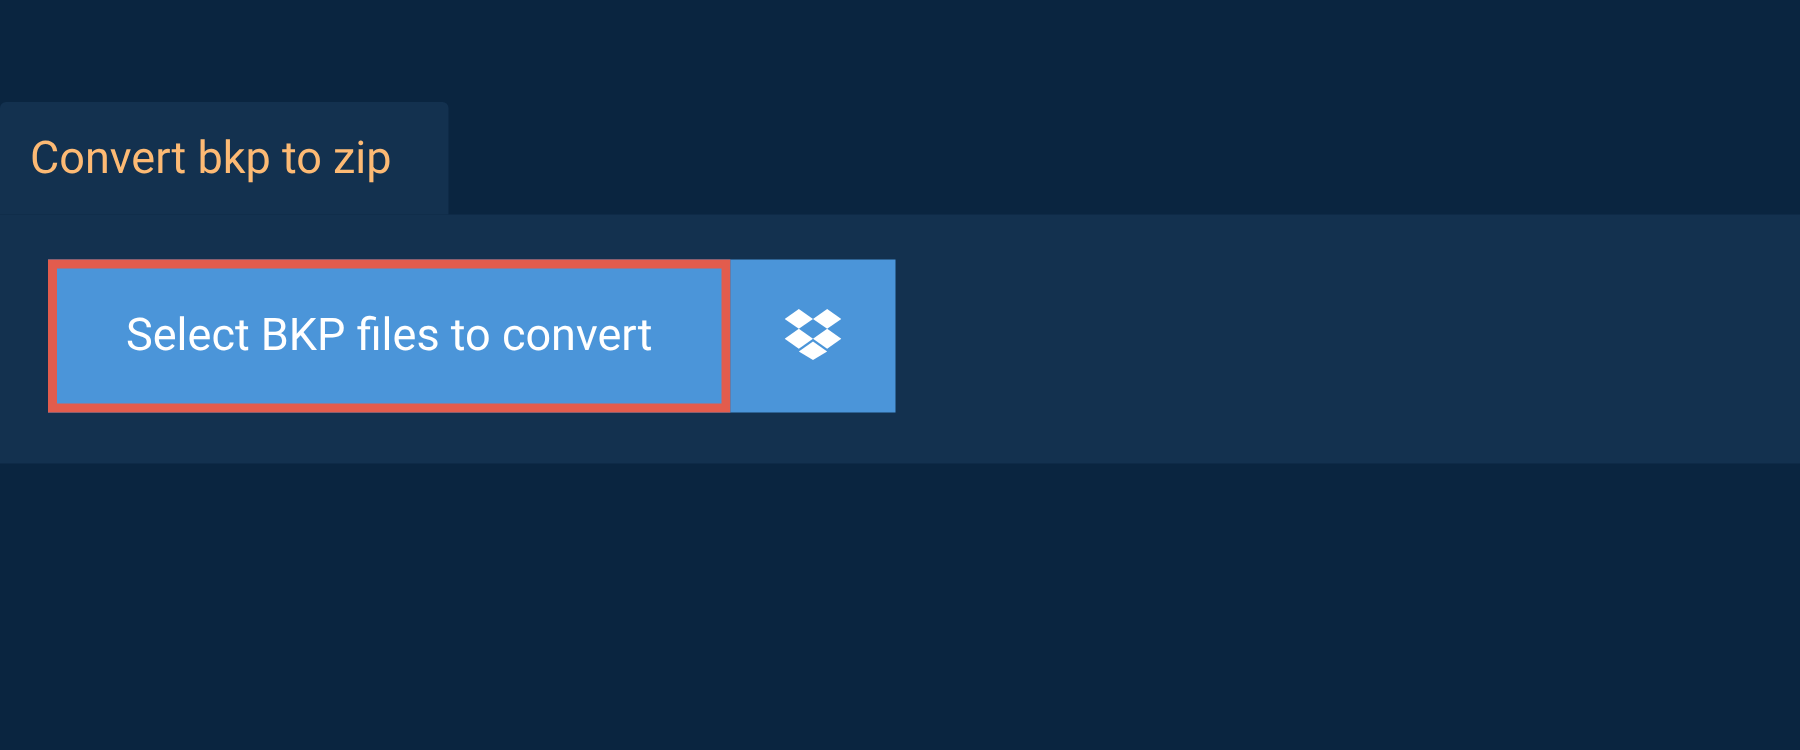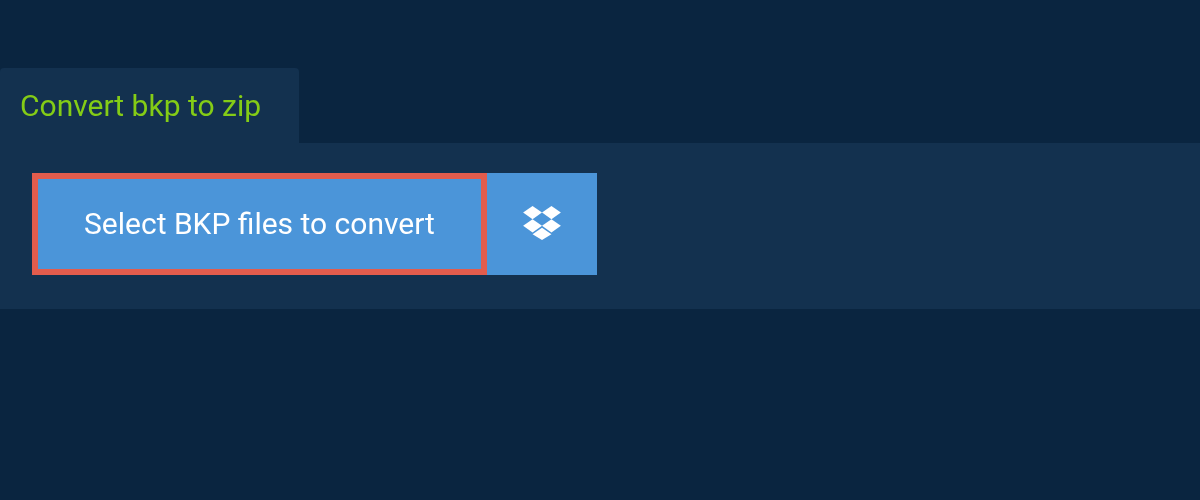--- a/index.html
+++ b/index.html
@@ -13,21 +13,21 @@
       background: #0a2540;
       font-family: -apple-system, BlinkMacSystemFont, "Segoe UI", Roboto, Helvetica, Arial, sans-serif;
       overflow: hidden;
     }
     .tab-container {
       margin-top: 68px;
     }
     .tab {
       display: inline-block;
       background: #13314f;
-      color: #84cc16;
+      color: #fdba74;
       font-size: 30px;
       font-weight: 400;
       padding: 20px 38px 20px 20px;
       border-radius: 4px 4px 0 0;
     }
     .panel {
       background: #13314f;
       padding: 30px 32px 34px 32px;
       display: flex;
       align-items: stretch;

